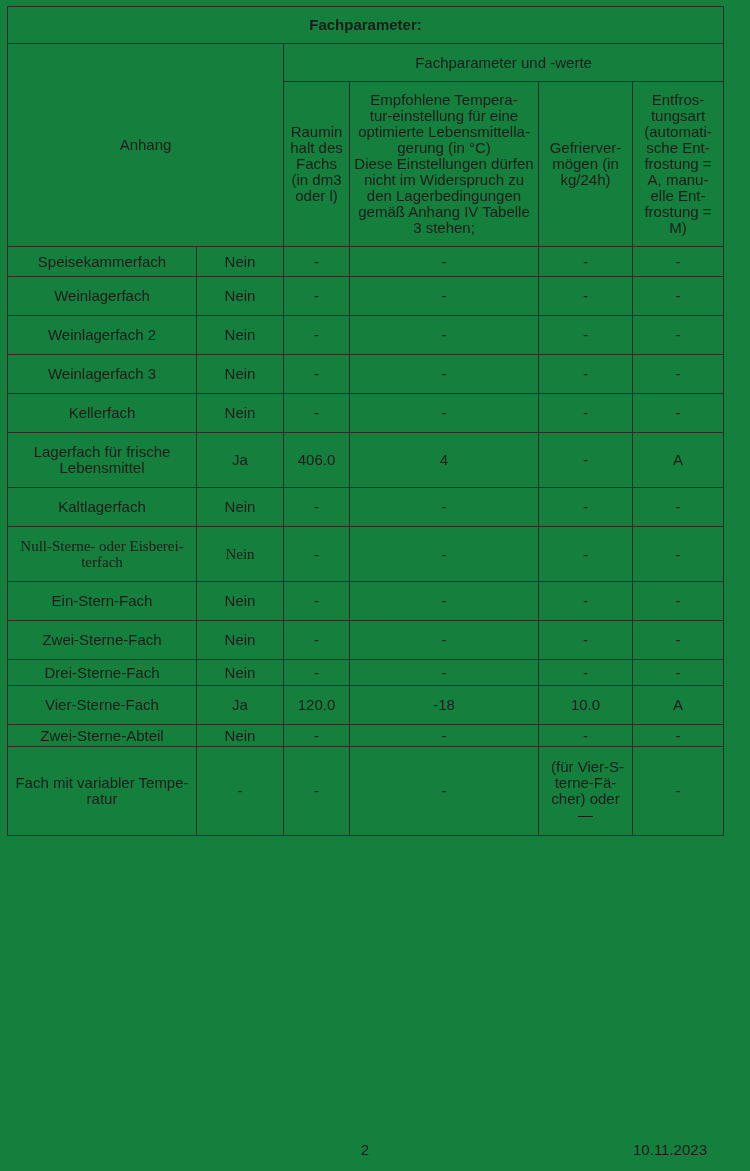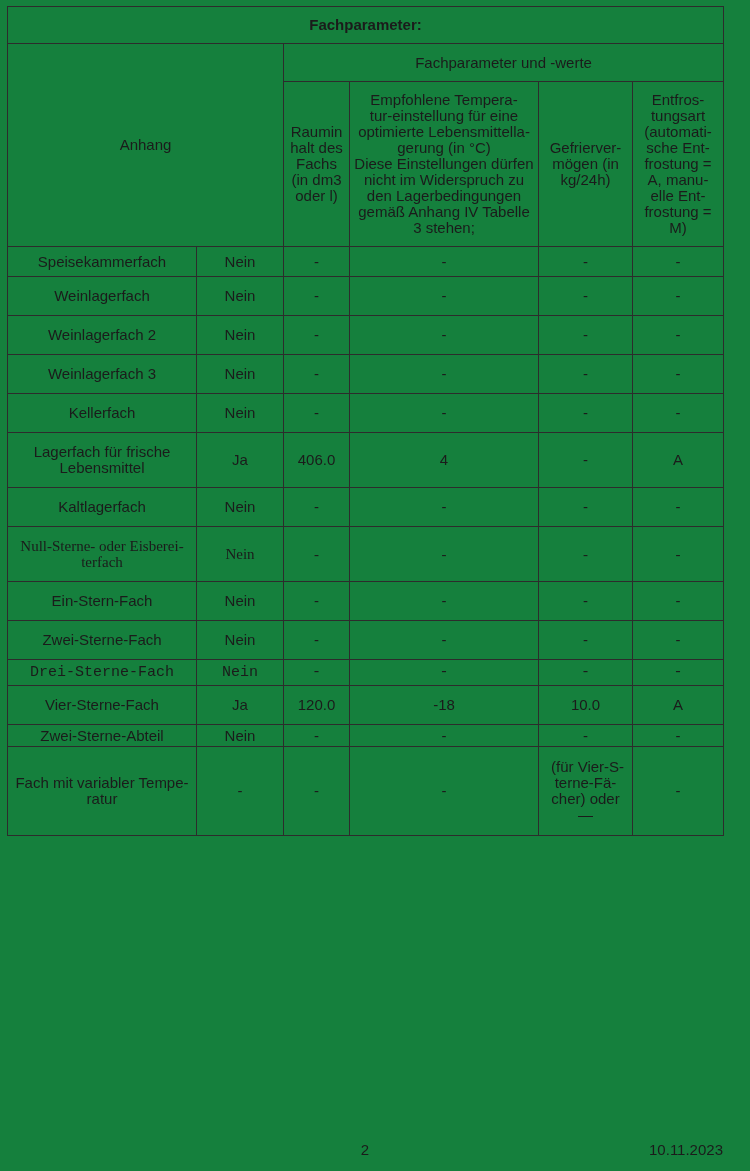--- a/index.html
+++ b/index.html
@@ -70,21 +70,21 @@
     font-size: 15px;
     line-height: 18px;
   }
   .page-num {
     position: absolute;
     left: 50%;
     transform: translateX(-50%);
   }
   .date {
     position: absolute;
-    right: 0;
+    right: 16px;
   }
 </style>
 </head>
 <body>
 
 <div class="page">
 
   <table class="param-table">
     <colgroup>
       <col style="width:189px">
@@ -207,21 +207,21 @@
           <td>-</td>
         </tr>
         <tr style="height: 39px;">
           <td class="name-cell">Zwei-Sterne-Fach</td>
           <td>Nein</td>
           <td>-</td>
           <td>-</td>
           <td>-</td>
           <td>-</td>
         </tr>
-        <tr style="height: 26px; font-family: Liberation Mono, monospace;">
+        <tr style="height: 26px;">
           <td class="name-cell">Drei-Sterne-Fach</td>
           <td>Nein</td>
           <td>-</td>
           <td>-</td>
           <td>-</td>
           <td>-</td>
         </tr>
         <tr style="height: 39px;">
           <td class="name-cell">Vier-Sterne-Fach</td>
           <td>Ja</td>

